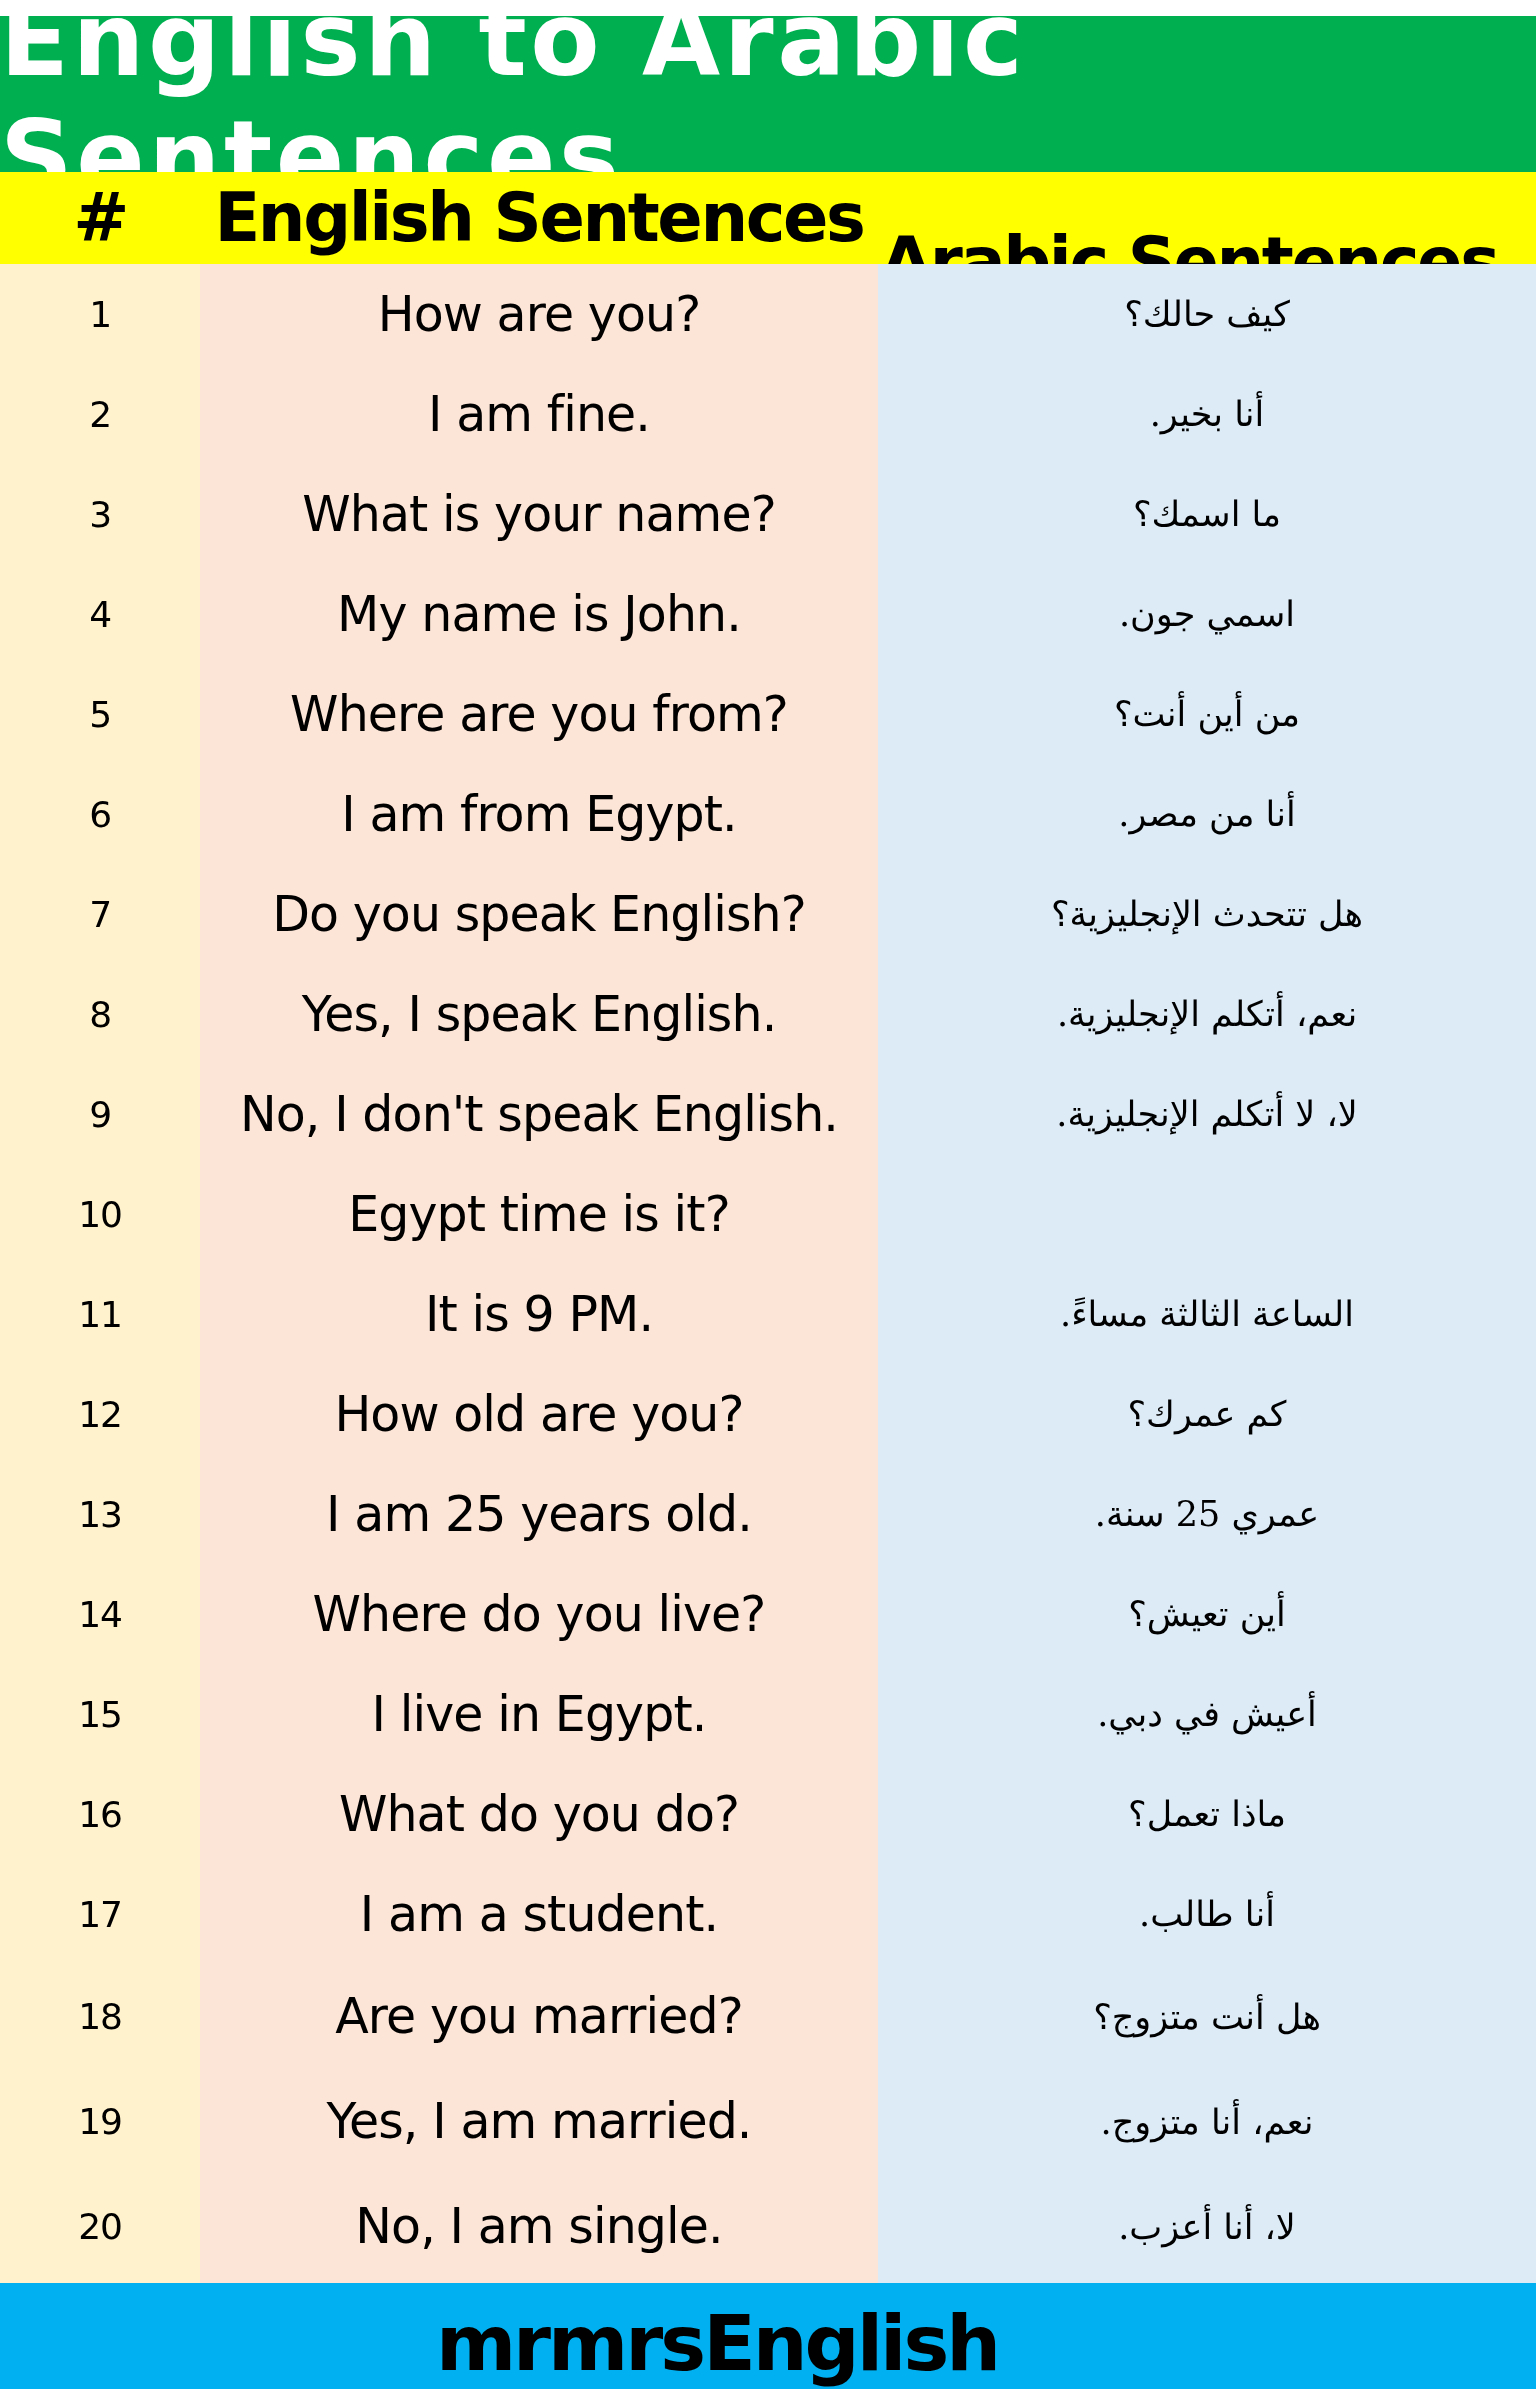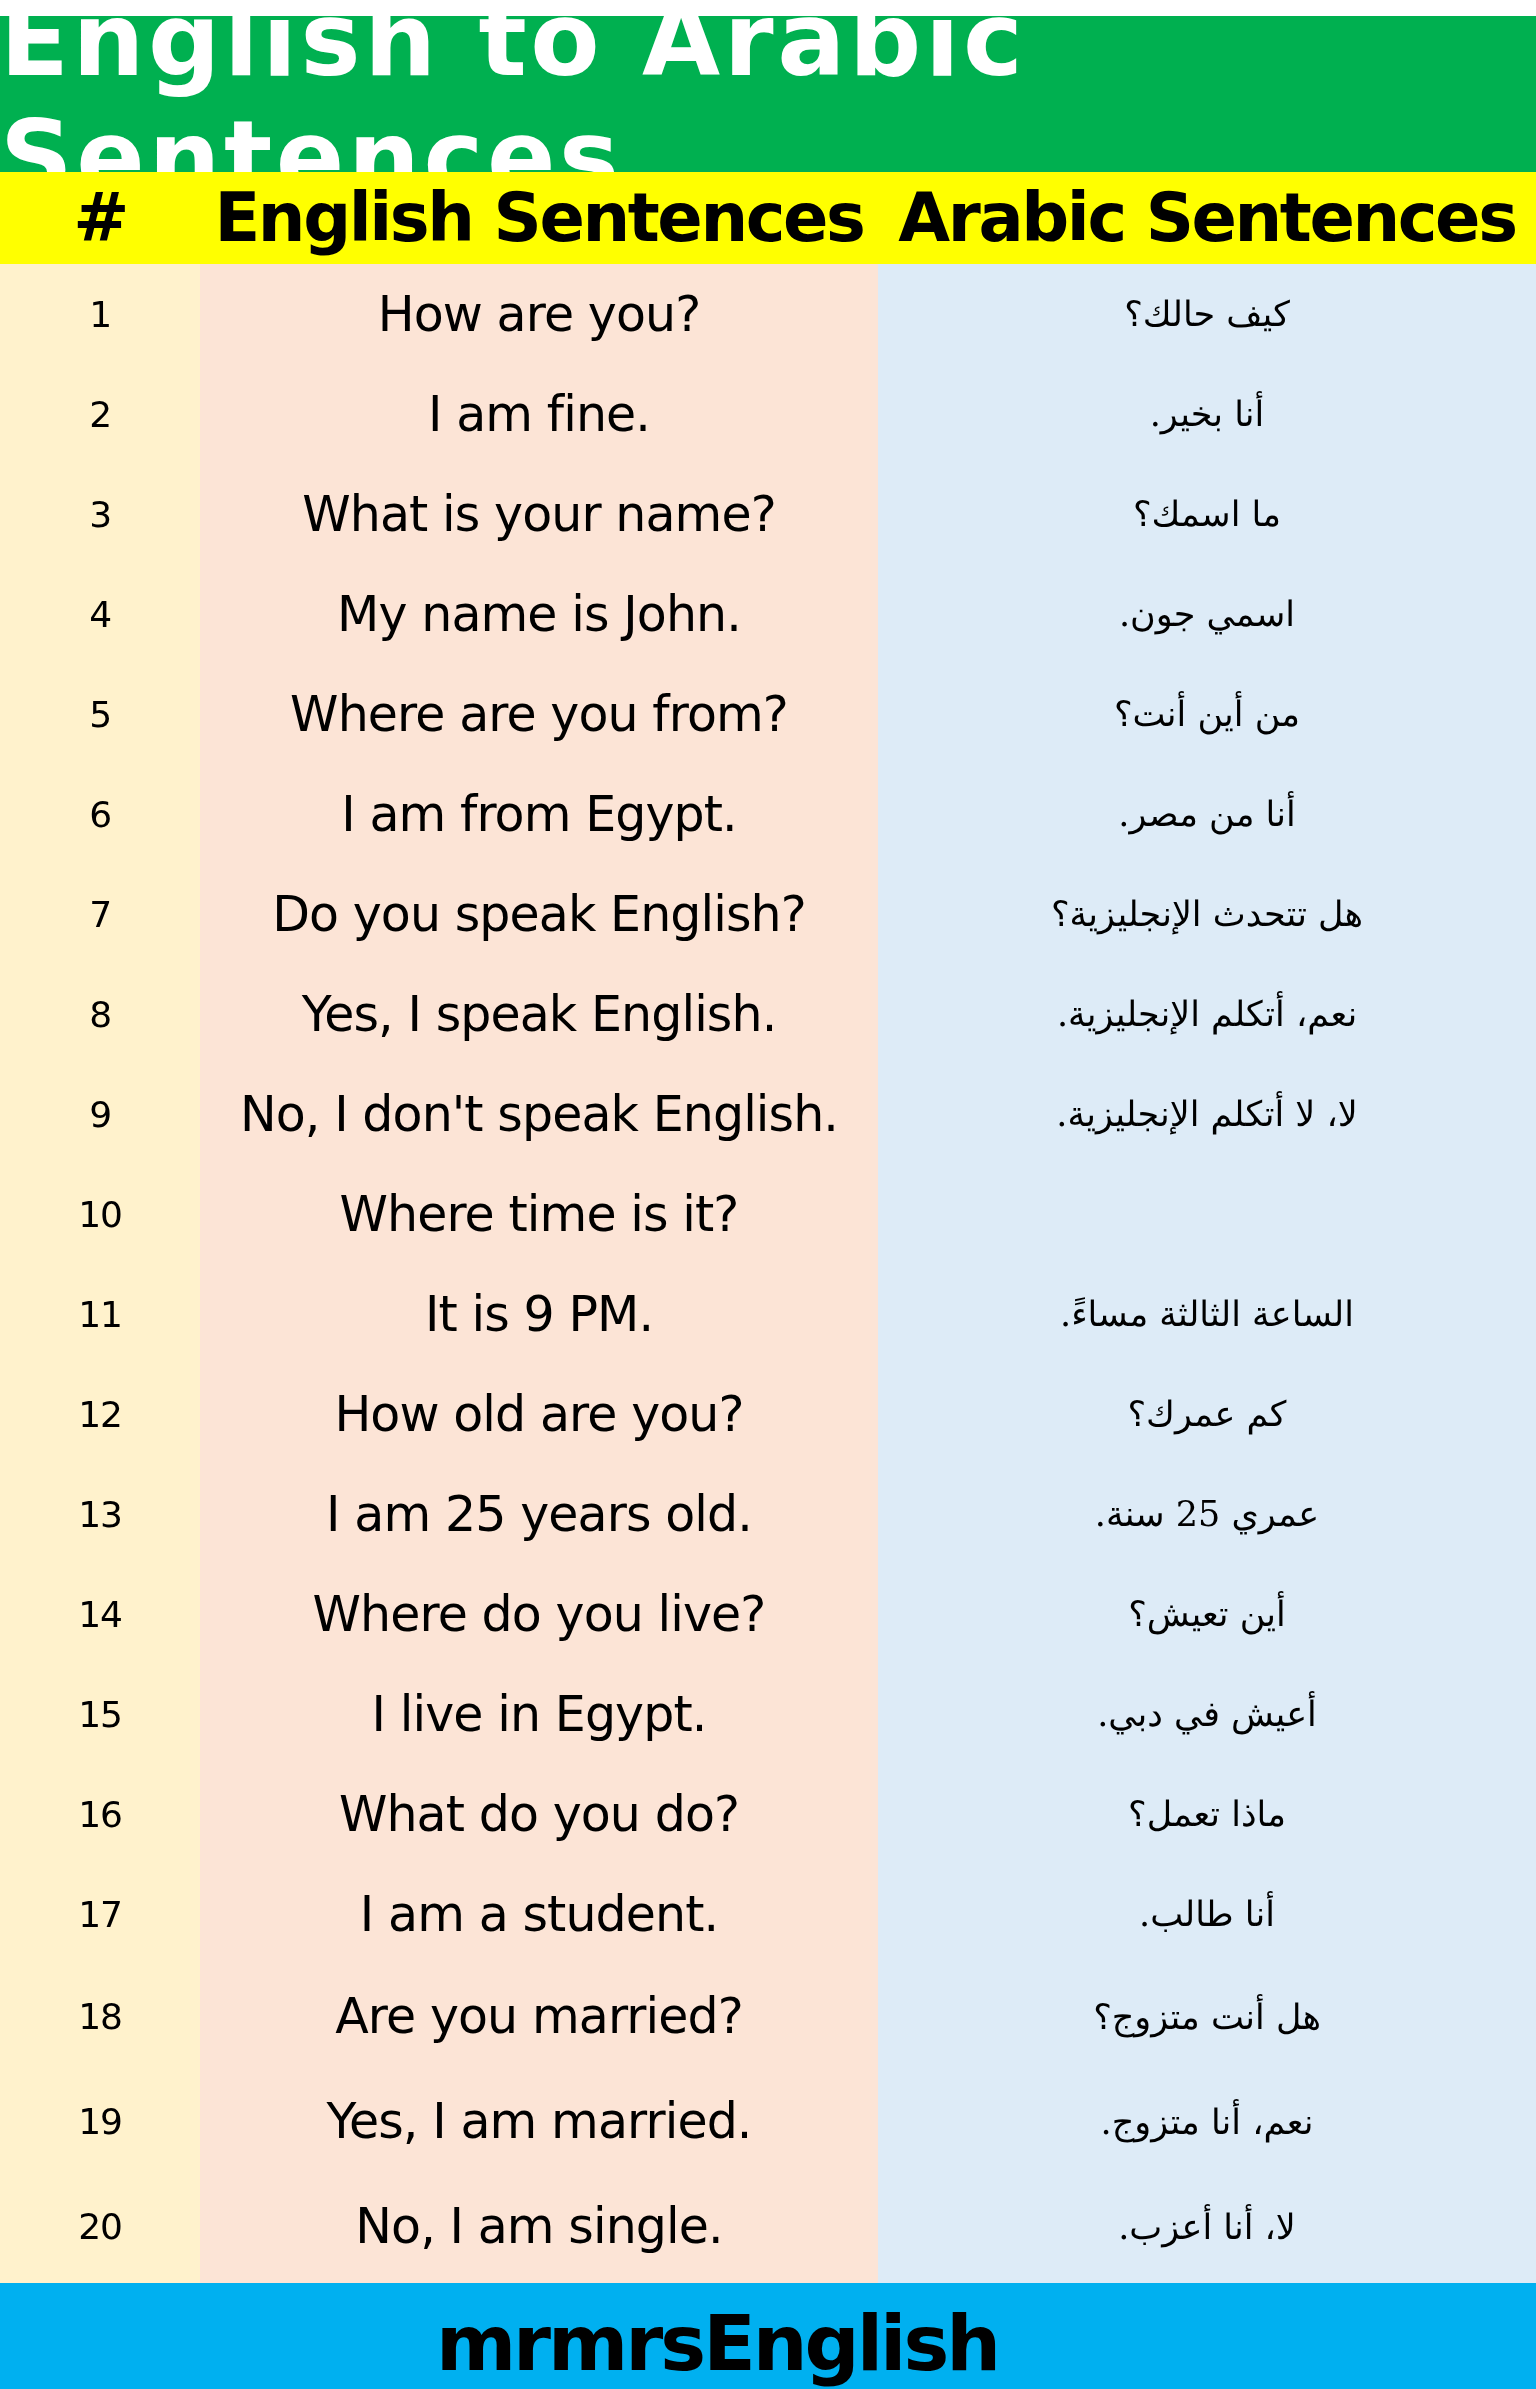--- a/index.html
+++ b/index.html
@@ -34,21 +34,21 @@
       position: absolute; top: 0; height: 92px;
       display: flex; align-items: center; justify-content: center;
       font-family: "DejaVu Sans", sans-serif;
       font-weight: bold;
       font-size: 67px;
       letter-spacing: -2.4px;
       white-space: nowrap;
     }
     .col-num { left: 0; width: 200px; }
     .col-en  { left: 200px; width: 678px; }
-    .col-ar  { left: 878px; width: 658px; }
+    .col-ar  { left: 860px; width: 658px; margin-top: 44px; }
 
     .table-body {
       position: absolute; left: 0; top: 264px;
       width: 1536px; height: 2019px;
     }
     .col-bg {
       position: absolute; top: 0; height: 2019px;
     }
     .bg-num { left: 0; width: 200px; background: #FFF2CC; }
     .bg-en  { left: 200px; width: 678px; background: #FCE4D6; }
@@ -162,21 +162,21 @@
       <div class="cell en">Yes, I speak English.</div>
       <div class="cell ar">نعم، أتكلم الإنجليزية.</div>
     </div>
     <div class="row">
       <div class="cell num">9</div>
       <div class="cell en">No, I don't speak English.</div>
       <div class="cell ar">لا، لا أتكلم الإنجليزية.</div>
     </div>
     <div class="row">
       <div class="cell num">10</div>
-      <div class="cell en">Where time is it?</div>
+      <div class="cell en">Egypt time is it?</div>
     </div>
     <div class="row">
       <div class="cell num">11</div>
       <div class="cell en">It is 9 PM.</div>
       <div class="cell ar">الساعة الثالثة مساءً.</div>
     </div>
     <div class="row">
       <div class="cell num">12</div>
       <div class="cell en">How old are you?</div>
       <div class="cell ar">كم عمرك؟</div>

